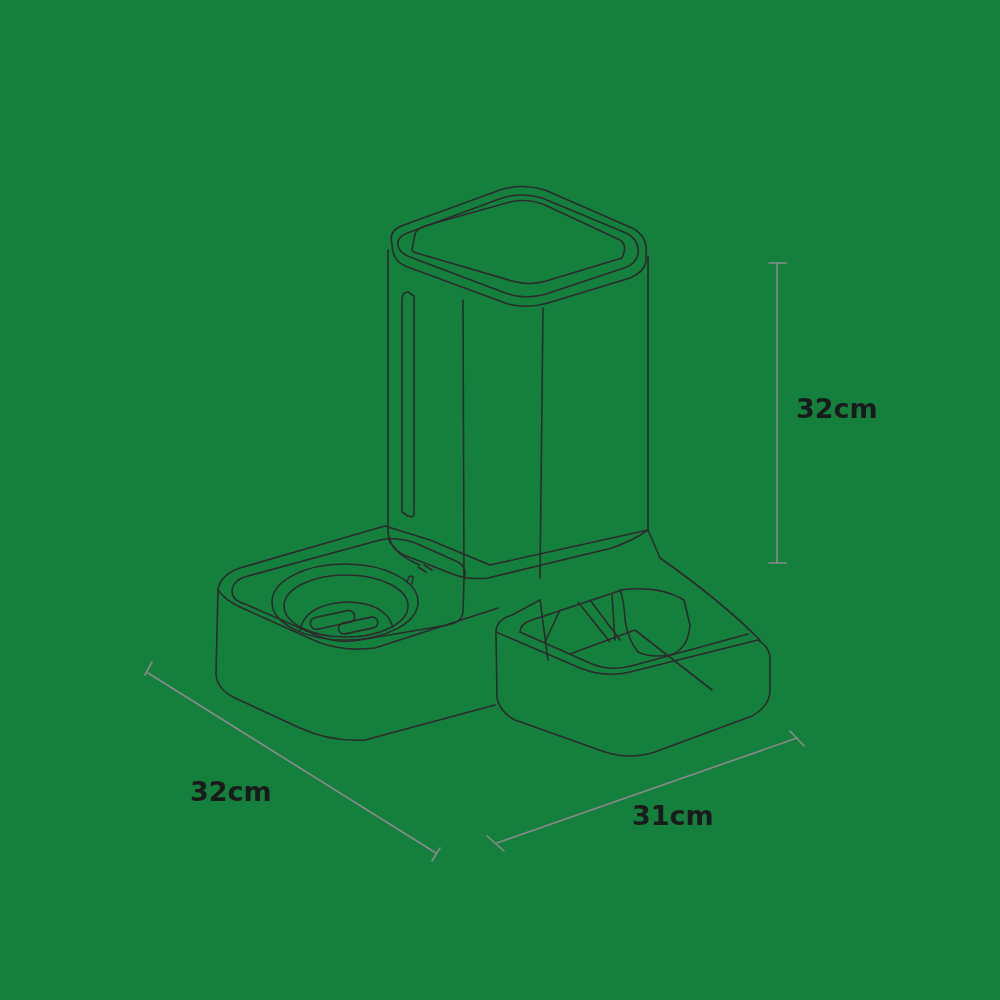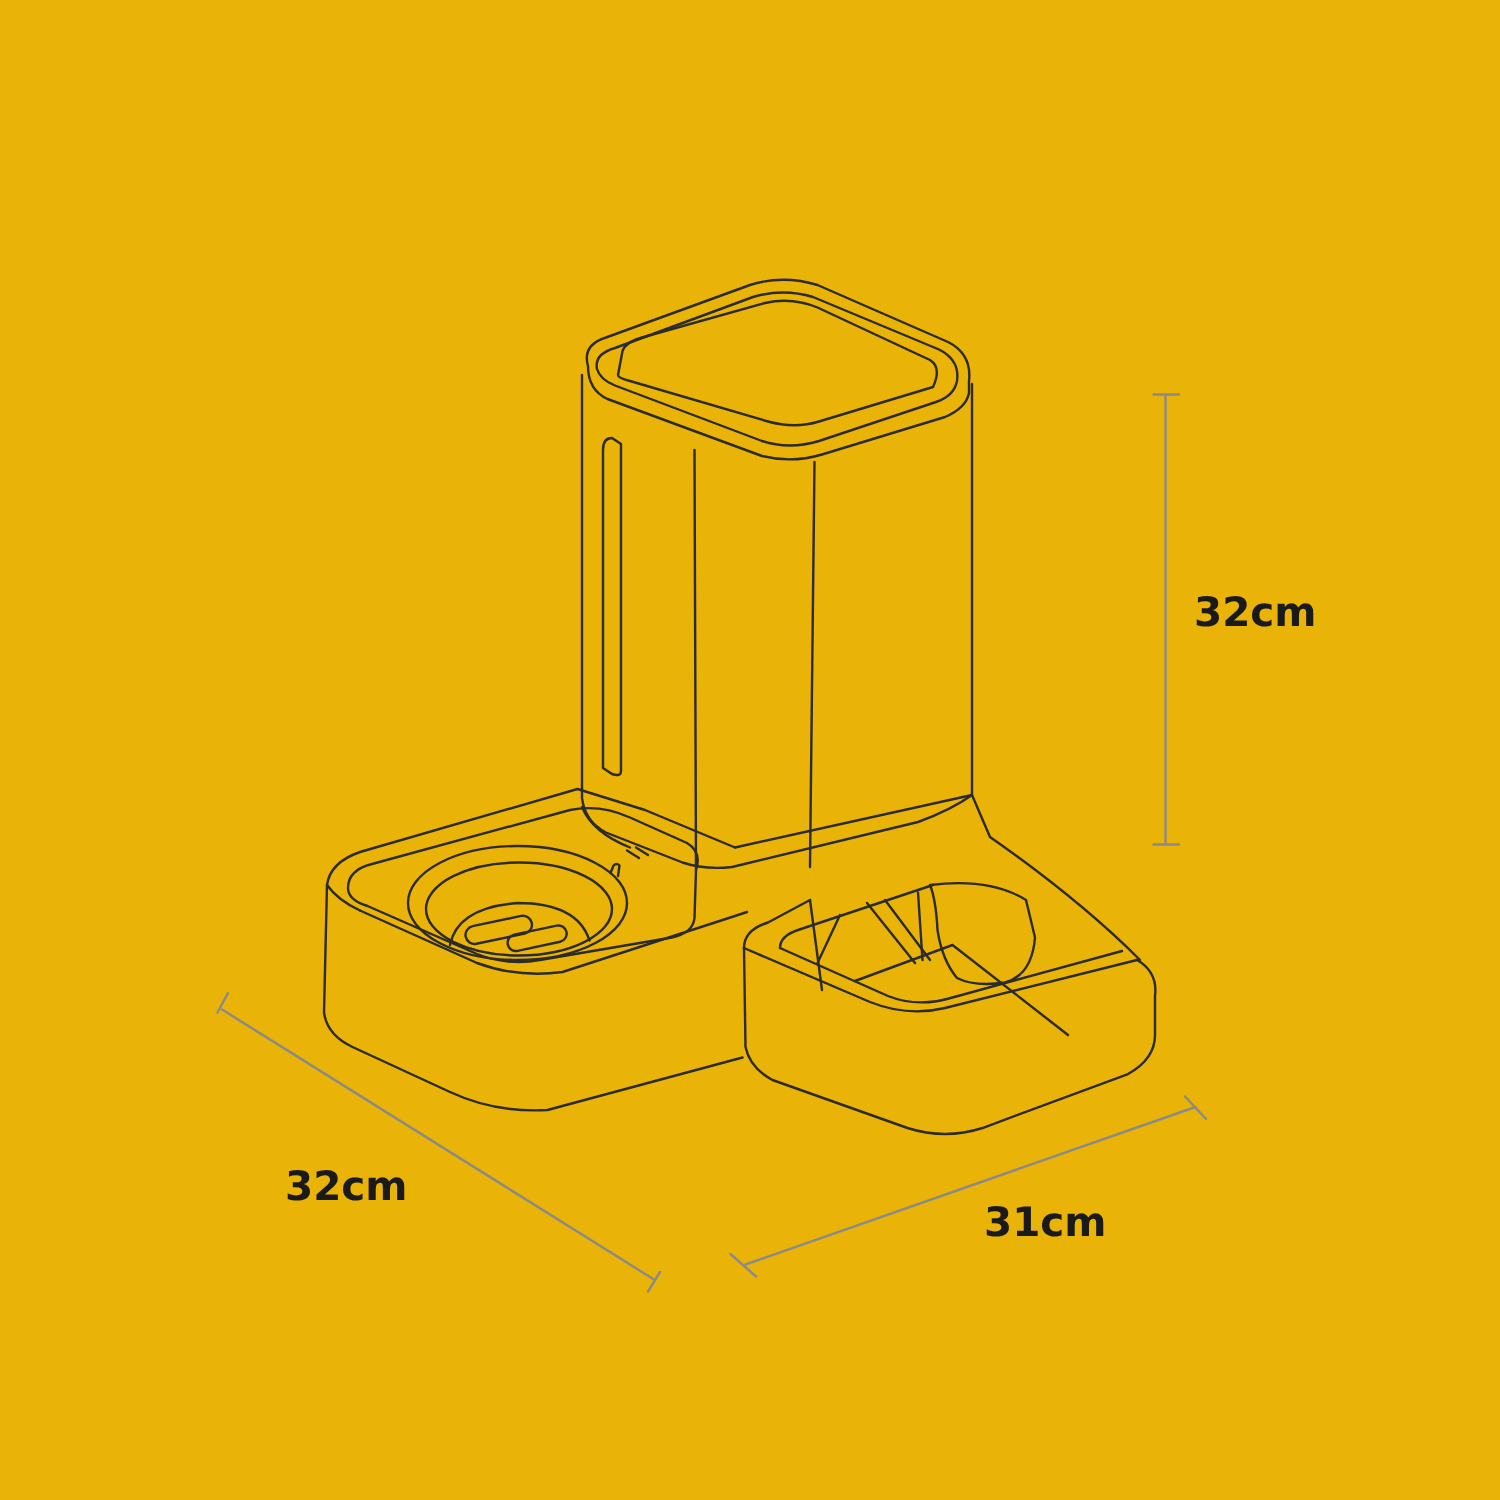--- a/index.html
+++ b/index.html
@@ -1,35 +1,35 @@
 <!DOCTYPE html>
 <html><head>
   <meta charset="utf-8">
   <style>
     html, body { margin: 0; padding: 0; background: #ffffff; }
     #canvas {
       position: relative;
       width: 1000px;
       height: 1000px;
-      background: #eab308;
+      background: #15803d;
       overflow: hidden;
     }
     svg.drawing { position: absolute; left: 0; top: 0; }
     .label {
       position: absolute;
       font-family: "DejaVu Sans", sans-serif;
       font-weight: bold;
       font-size: 27px;
       color: #1a1a1a;
       letter-spacing: 0px;
       white-space: nowrap;
     }
     #label-height { left: 796px; top: 393px; }
     #label-depth  { left: 190px; top: 776px; }
-    #label-width  { left: 656px; top: 800px; }
+    #label-width  { left: 632px; top: 800px; }
   </style>
 </head>
 <body>
 
 <div id="canvas">
 
   <svg class="drawing" width="1000" height="1000" viewBox="0 0 1000 1000" fill="none" stroke="#2b2b2b" stroke-width="1.6" stroke-linejoin="round" stroke-linecap="round">
 
     <g>
 

